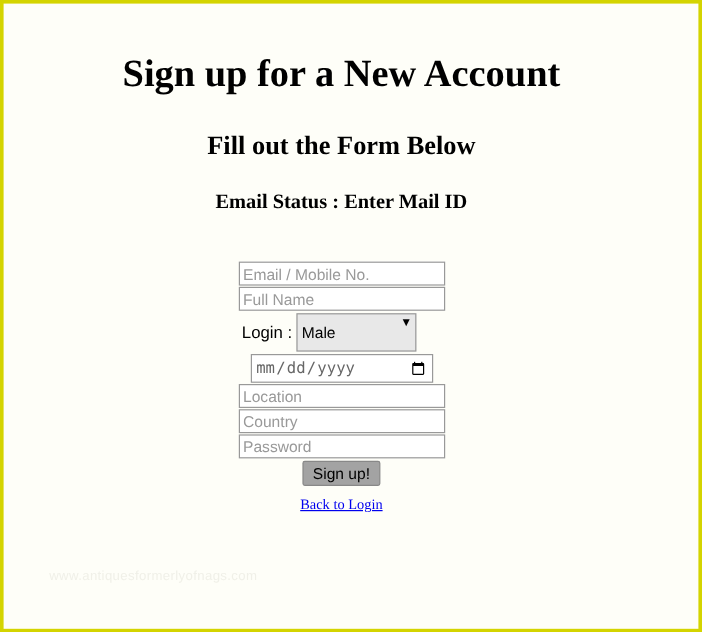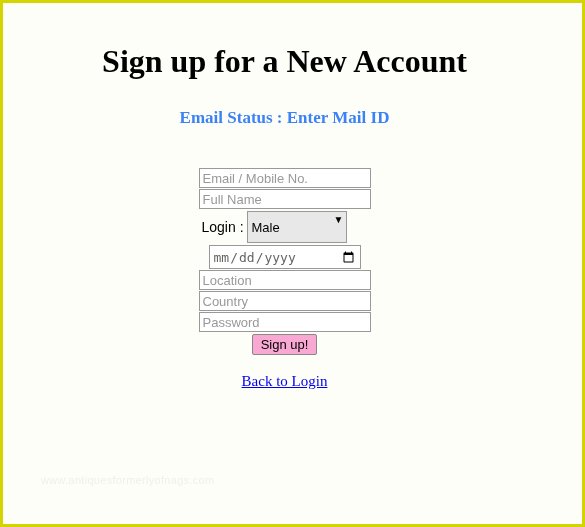--- a/index.html
+++ b/index.html
@@ -29,21 +29,21 @@
     h2 {
       font-size: 22px;
       font-weight: bold;
       margin-bottom: 24px;
       color: #000;
     }
     h3 {
       font-size: 17px;
       font-weight: bold;
       margin-bottom: 40px;
-      color: #3b82f6;
+      color: #000000;
     }
     .form-wrap {
       display: inline-block;
       text-align: left;
     }
     .field-row {
       margin-bottom: 1px;
     }
     input[type="text"],
     input[type="password"],
@@ -100,48 +100,49 @@
       pointer-events: none;
     }
     .btn-row {
       text-align: center;
       margin-top: 2px;
     }
     button {
       padding: 2px 8px;
       font-family: Arial, sans-serif;
       font-size: 13px;
-      background: #f9a8d4;
+      background: #a3a3a3;
       border: 1px solid #888;
       border-radius: 2px;
       cursor: pointer;
     }
     .back-link {
       display: block;
       text-align: center;
-      margin-top: 18px;
+      margin-top: 8px;
       color: #0000ee;
-      font-size: 15px;
+      font-size: 12px;
       font-family: "Times New Roman", Times, serif;
     }
     .watermark {
       position: absolute;
       bottom: 38px;
       left: 38px;
       font-size: 11px;
       color: #f0f0e8;
       font-family: Arial, sans-serif;
       letter-spacing: 0.3px;
     }
   </style>
 </head>
 <body>
 
 <div class="container">
   <h1>Sign up for a New Account</h1>
+  <h2>Fill out the Form Below</h2>
   <h3>Email Status : Enter Mail ID</h3>
 
   <div class="form-wrap">
     <div class="field-row">
       <input type="text" placeholder="Email / Mobile No." style="">
     </div>
     <div class="field-row">
       <input type="text" placeholder="Full Name" style="">
     </div>
     <div class="field-row gender-row">

